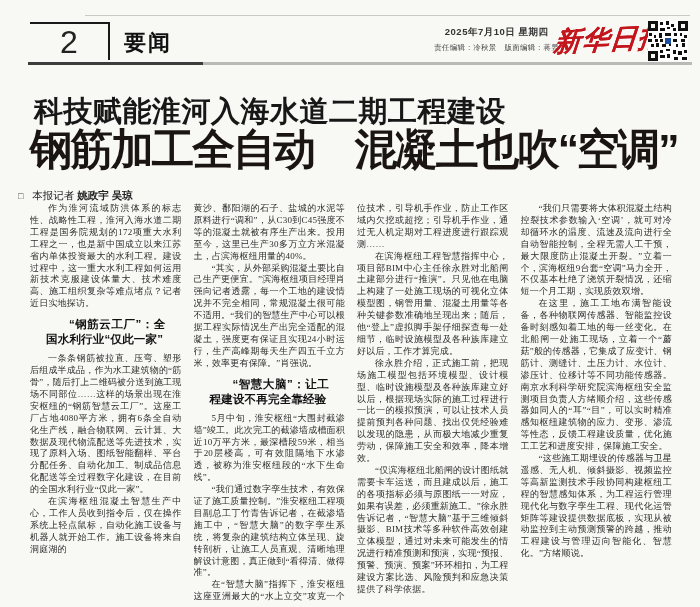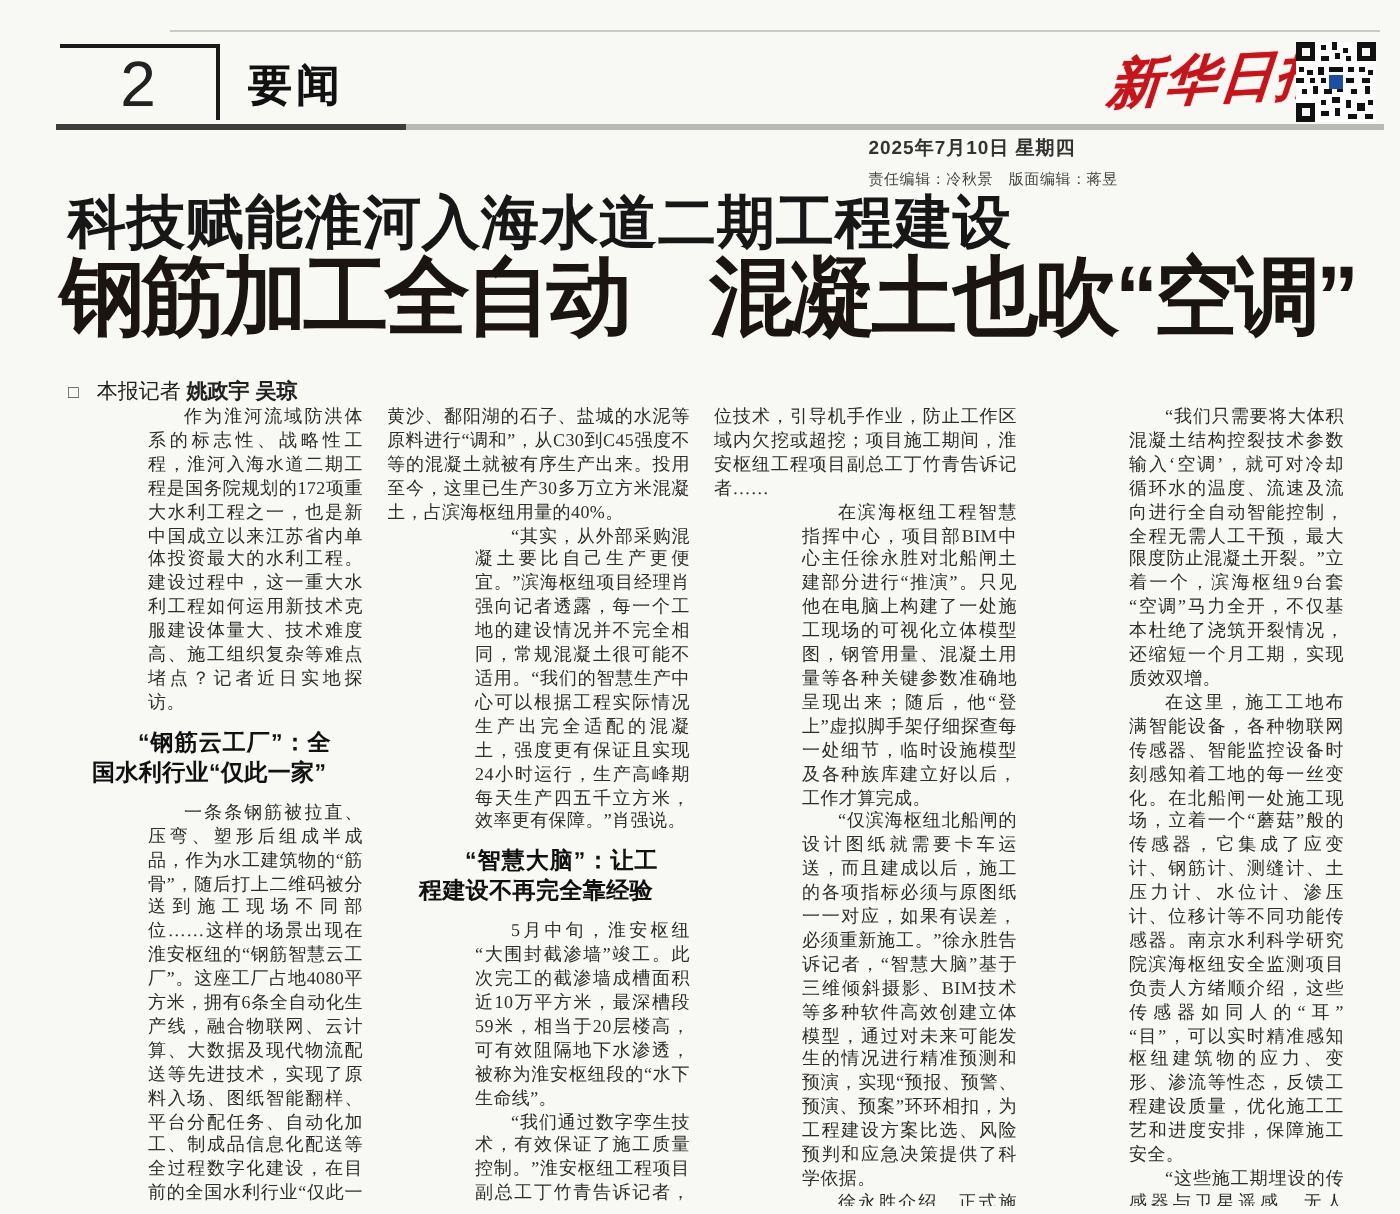--- a/index.html
+++ b/index.html
@@ -32,22 +32,22 @@
     font-family:"Liberation Sans","DejaVu Sans",sans-serif;
     font-size:32px;line-height:36px;font-weight:400;color:#222;
     padding:0 8px;
   }
   .section-title{
     font-family:"Liberation Sans","DejaVu Sans",sans-serif;
     font-size:22px;line-height:30px;font-weight:900;color:#111;
     margin-left:14px;letter-spacing:2px;padding-bottom:2px;
   }
   .header-right{
-    position:absolute;right:133px;top:6px;text-align:left;
-    font-family:"Liberation Sans","DejaVu Sans",sans-serif;color:#333;margin-top:42px;
+    position:absolute;right:133px;top:6px;text-align:center;
+    font-family:"Liberation Sans","DejaVu Sans",sans-serif;color:#333;
   }
   .dateline{font-size:9.5px;font-weight:700;letter-spacing:.5px;}
   .editors{font-size:7.5px;margin-top:4px;letter-spacing:.3px;color:#444;}
   .brand{
     position:absolute;right:50px;top:0;width:88px;text-align:center;
     font-family:"Liberation Serif","DejaVu Serif",serif;
     font-size:27px;line-height:40px;font-weight:900;font-style:italic;
     color:#c3161c;letter-spacing:1px;white-space:nowrap;
     transform:rotate(-3deg) skewX(-8deg);
     text-shadow:0 0 .6px #c3161c;
@@ -65,38 +65,38 @@
   }
   .main-headline{
     position:absolute;top:124px;left:30px;width:645px;
     font-family:"Liberation Sans","DejaVu Sans",sans-serif;
     font-size:43px;line-height:50px;font-weight:900;color:#1b1512;
     letter-spacing:-2px;white-space:nowrap;transform:scaleX(.99);
     transform-origin:left;
   }
   
   .byline{
-    position:absolute;top:189px;left:34px;
+    position:absolute;top:189px;left:18px;
     font-size:10.5px;color:#222;
     font-family:"Liberation Sans","DejaVu Sans",sans-serif;
   }
   .byline .sq{font-size:9px;margin-right:6px;color:#444;}
   .byline .names{font-weight:700;}
   
   .columns{
     position:absolute;top:203px;left:30px;right:28px;height:400px;
     display:flex;gap:12px;overflow:hidden;
   }
   .col{flex:1 1 0;overflow:hidden;}
   .col p{
     margin:0;font-size:9pt;font-size:9px;line-height:11.9px;
     text-align:justify;text-justify:inter-character;color:#2d2d2d;
     letter-spacing:.2px;
   }
-  .col p.blk-p{text-indent:2em;margin-left:44px;}
+  .col p.blk-p{text-indent:2em;}
   .col p.blk-cont{text-indent:0;}
   .col p.blk-sub{
     font-family:"Liberation Sans","DejaVu Sans",sans-serif;
     font-weight:700;font-size:11.5px;line-height:15px;color:#111;
     text-indent:2em;margin:7px 16px 6px;letter-spacing:.2px;
   }
 </style>
 </head>
 <body>
 
@@ -179,24 +179,24 @@
       </div>
     <div class="col">
         <p class="blk-cont">黄沙、鄱阳湖的石子、盐城的水泥等原料进行“调和”，从C30到C45强度不等的混凝土就被有序生产出来。投用至今，这里已生产30多万立方米混凝土，占滨海枢纽用量的40%。</p>
         <p class="blk-p">“其实，从外部采购混凝土要比自己生产更便宜。”滨海枢纽项目经理肖强向记者透露，每一个工地的建设情况并不完全相同，常规混凝土很可能不适用。“我们的智慧生产中心可以根据工程实际情况生产出完全适配的混凝土，强度更有保证且实现24小时运行，生产高峰期每天生产四五千立方米，效率更有保障。”肖强说。</p>
         <p class="blk-sub">“智慧大脑”：让工程建设不再完全靠经验</p>
         <p class="blk-p">5月中旬，淮安枢纽“大围封截渗墙”竣工。此次完工的截渗墙成槽面积近10万平方米，最深槽段59米，相当于20层楼高，可有效阻隔地下水渗透，被称为淮安枢纽段的“水下生命线”。</p>
         <p class="blk-p">“我们通过数字孪生技术，有效保证了施工质量控制。”淮安枢纽工程项目副总工丁竹青告诉记者，在截渗墙施工中，“智慧大脑”的数字孪生系统，将复杂的建筑结构立体呈现、旋转剖析，让施工人员直观、清晰地理解设计意图，真正做到“看得清、做得准”。</p>
         <p class="blk-p">在“智慧大脑”指挥下，淮安枢纽这座亚洲最大的“水上立交”攻克一个个水利建设难题——关键结构BIM制作、可视化交付；引进整平机器人，实现无人自主运动及高精度施工；借助挖掘机引导系统，采用北斗高精度定</p>
       </div>
     <div class="col">
-        <p class="blk-cont">位技术，引导机手作业，防止工作区域内欠挖或超挖；项目施工期间，淮安枢纽工程项目副总工丁竹青告诉记者……</p>
+        <p class="blk-cont">位技术，引导机手作业，防止工作区域内欠挖或超挖；引导机手作业，通过无人机定期对工程进度进行跟踪观测……</p>
         <p class="blk-p">在滨海枢纽工程智慧指挥中心，项目部BIM中心主任徐永胜对北船闸土建部分进行“推演”。只见他在电脑上构建了一处施工现场的可视化立体模型图，钢管用量、混凝土用量等各种关键参数准确地呈现出来；随后，他“登上”虚拟脚手架仔细探查每一处细节，临时设施模型及各种族库建立好以后，工作才算完成。</p>
+        <p class="blk-p">徐永胜介绍，正式施工前，把现场施工模型包括环境模型、设计模型、临时设施模型及各种族库建立好以后，根据现场实际的施工过程进行一比一的模拟预演，可以让技术人员提前预判各种问题、找出仅凭经验难以发现的隐患，从而极大地减少重复劳动，保障施工安全和效率，降本增效。</p>
         <p class="blk-p">“仅滨海枢纽北船闸的设计图纸就需要卡车运送，而且建成以后，施工的各项指标必须与原图纸一一对应，如果有误差，必须重新施工。”徐永胜告诉记者，“智慧大脑”基于三维倾斜摄影、BIM技术等多种软件高效创建立体模型，通过对未来可能发生的情况进行精准预测和预演，实现“预报、预警、预演、预案”环环相扣，为工程建设方案比选、风险预判和应急决策提供了科学依据。</p>
-        <p class="blk-p">徐永胜介绍，正式施工前，把现场施工模型包括环境模型、设计模型、临时设施模型及各种族库建立好以后，根据现场实际的施工过程进行一比一的模拟预演，可以让技术人员提前预判各种问题、找出仅凭经验难以发现的隐患，从而极大地减少重复劳动，保障施工安全和效率，降本增效。</p>
         <p class="blk-sub">“智能工地”：从被动监控到主动预警</p>
       </div>
     <div class="col">
         <p class="blk-p">“我们只需要将大体积混凝土结构控裂技术参数输入‘空调’，就可对冷却循环水的温度、流速及流向进行全自动智能控制，全程无需人工干预，最大限度防止混凝土开裂。”立着一个，滨海枢纽9台套“空调”马力全开，不仅基本杜绝了浇筑开裂情况，还缩短一个月工期，实现质效双增。</p>
         <p class="blk-p">在这里，施工工地布满智能设备，各种物联网传感器、智能监控设备时刻感知着工地的每一丝变化。在北船闸一处施工现场，立着一个“蘑菇”般的传感器，它集成了应变计、钢筋计、测缝计、土压力计、水位计、渗压计、位移计等不同功能传感器。南京水利科学研究院滨海枢纽安全监测项目负责人方绪顺介绍，这些传感器如同人的“耳”“目”，可以实时精准感知枢纽建筑物的应力、变形、渗流等性态，反馈工程建设质量，优化施工工艺和进度安排，保障施工安全。</p>
         <p class="blk-p">“这些施工期埋设的传感器与卫星遥感、无人机、倾斜摄影、视频监控等高新监测技术手段协同构建枢纽工程的智慧感知体系，为工程运行管理现代化与数字孪生工程、现代化运管矩阵等建设提供数据底板，实现从被动监控到主动预测预警的跨越，推动工程建设与管理迈向智能化、智慧化。”方绪顺说。</p>
       </div>
   </div>
 </div>
 

